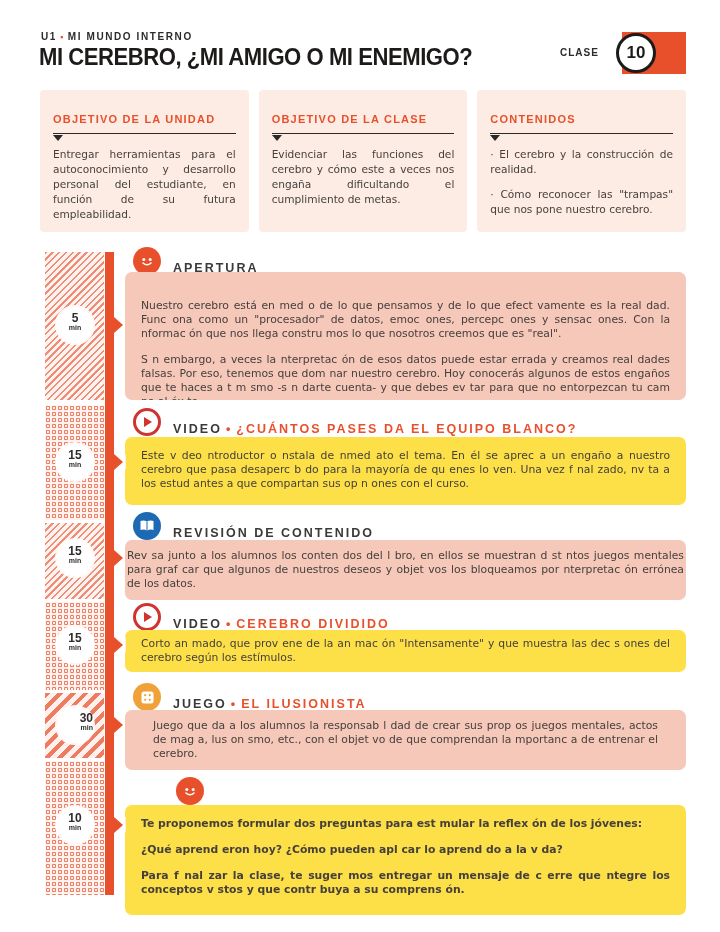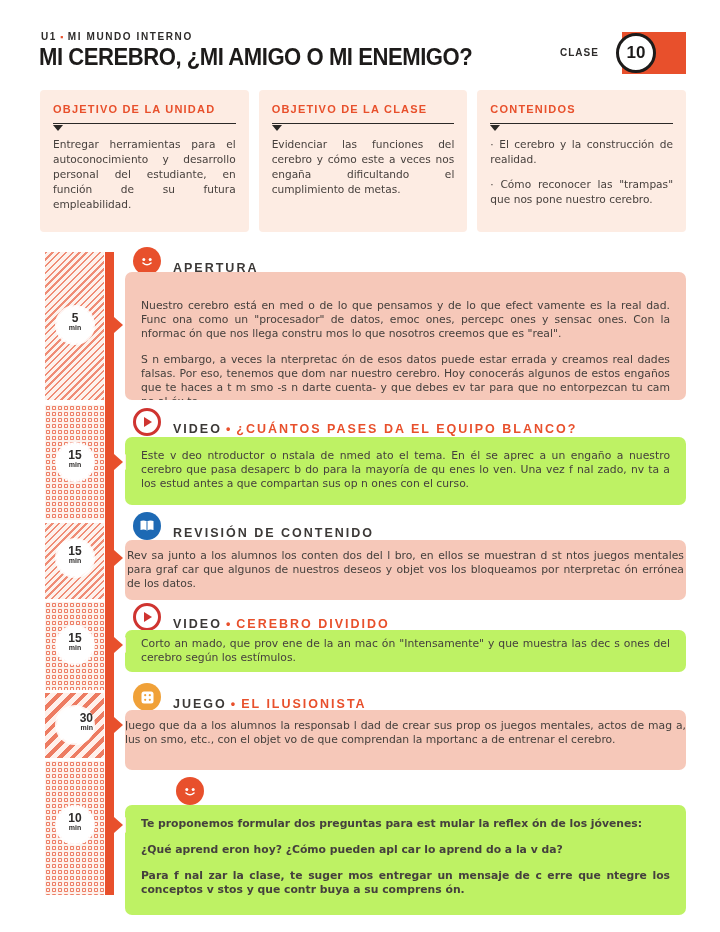--- a/index.html
+++ b/index.html
@@ -14,21 +14,21 @@
               color:#1d1b1a;letter-spacing:-0.5px;transform:scaleX(0.92);transform-origin:left;}
   .clase-label{position:absolute;left:560px;top:47px;width:55px;text-align:left;
                font-size:10px;font-weight:bold;letter-spacing:1px;color:#2e2c2b;}
   .clase-rect{position:absolute;left:622px;top:32px;width:64px;height:42px;background:#e8502c;}
   .clase-circle{position:absolute;left:616px;top:33px;width:34px;height:34px;background:#fff;
                 border:3px solid #1d1b1a;border-radius:50%;text-align:center;line-height:34px;
                 font-size:17px;font-weight:800;color:#1d1b1a;}
 
   
   .info-row{position:absolute;left:40px;top:90px;width:646px;height:142px;display:flex;gap:10px;}
-  .info-col{flex:1;background:#fdece3;border-radius:4px;padding:13px 13px;box-sizing:border-box;}
+  .info-col{flex:1;background:#fdece3;border-radius:4px;padding:23px 13px;box-sizing:border-box;}
   .info-title{font-size:11px;font-weight:bold;letter-spacing:1.2px;color:#e8502c;}
   .info-divider{border-top:1.6px solid #2b2927;margin-top:8px;position:relative;}
   .info-divider::after{content:"";position:absolute;left:0;top:1px;width:0;height:0;
                        border-left:5px solid transparent;border-right:5px solid transparent;
                        border-top:6px solid #2b2927;}
   .info-body{margin-top:13px;font-family:"DejaVu Sans",sans-serif;font-size:10.6px;
              line-height:15px;color:#453f3c;text-align:justify;}
   .info-body p{margin:0 0 10px 0;}
 
   
@@ -51,21 +51,21 @@
             align-items:center;justify-content:center;box-shadow:0 0 0 3px #fff;}
   .sec-label{margin-left:12px;font-size:12.5px;font-weight:bold;letter-spacing:2px;color:#3c3937;}
   .sec-label .red{color:#e8502c;}
   .sec-label .sep{color:#e8502c;padding:0 4px;}
   .sec-box{position:absolute;left:125px;width:561px;border-radius:7px;box-sizing:border-box;
            font-family:"DejaVu Sans",sans-serif;font-size:10.8px;line-height:14px;color:#45403d;
            text-align:justify;overflow:hidden;}
   .sec-box p{margin:0 0 12px 0;}
   .sec-box p:last-child{margin-bottom:0;}
   .box-dark{background:#f6c8b9;}
-  .box-light{background:#bef264;}
+  .box-light{background:#fde047;}
   .tail{position:absolute;left:-9px;width:0;height:0;border-top:8px solid transparent;
         border-bottom:8px solid transparent;}
   .tail-dark{border-right:10px solid #f6c8b9;}
   .tail-light{border-right:10px solid #fdede4;}
   .icon-red{background:#e8502c;}
   .icon-video{background:#fff;border:3.2px solid #cf3430;box-sizing:border-box;}
   .icon-blue{background:#1d69b4;}
   .icon-yellow{background:#f0a138;}
   .play-tri{width:0;height:0;border-top:5px solid transparent;border-bottom:5px solid transparent;
             border-left:8px solid #cf3430;margin-left:2px;}
@@ -208,21 +208,21 @@
           <circle cx="5.2" cy="5.2" r="1.1" fill="#f0a138"></circle>
           <circle cx="9.8" cy="5.2" r="1.1" fill="#f0a138"></circle>
           <circle cx="5.2" cy="9.8" r="1.1" fill="#f0a138"></circle>
           <circle cx="9.8" cy="9.8" r="1.1" fill="#f0a138"></circle>
         </svg>
     </div>
     <div class="sec-label">
       <span>JUEGO</span><span class="sep">•</span><span class="red">EL ILUSIONISTA</span>
     </div>
   </div>
-  <div class="sec-box box-dark" style="top:710px;height:60px;padding:9px 0;">
+  <div class="sec-box box-dark" style="top:710px;height:60px;padding:9px 28px;">
     <div class="tail tail-dark" style="top:7px;"></div>
     <p>Juego que da a los alumnos la responsab l dad de crear sus prop os juegos mentales, actos de mag a, lus on smo, etc., con el objet vo de que comprendan la mportanc a de entrenar el cerebro.</p>
   </div>
 
   <div class="sec-head" style="top:777px;flex-direction:column;">
     <div class="sec-icon icon-red">
       <svg width="18" height="18" viewBox="0 0 18 18">
           <circle cx="5.8" cy="7.5" r="1.5" fill="#fff"></circle>
           <circle cx="12.2" cy="7.5" r="1.5" fill="#fff"></circle>
           <path d="M5 11 Q9 14.5 13 11" stroke="#fff" stroke-width="1.6" fill="none" stroke-linecap="round"></path>

